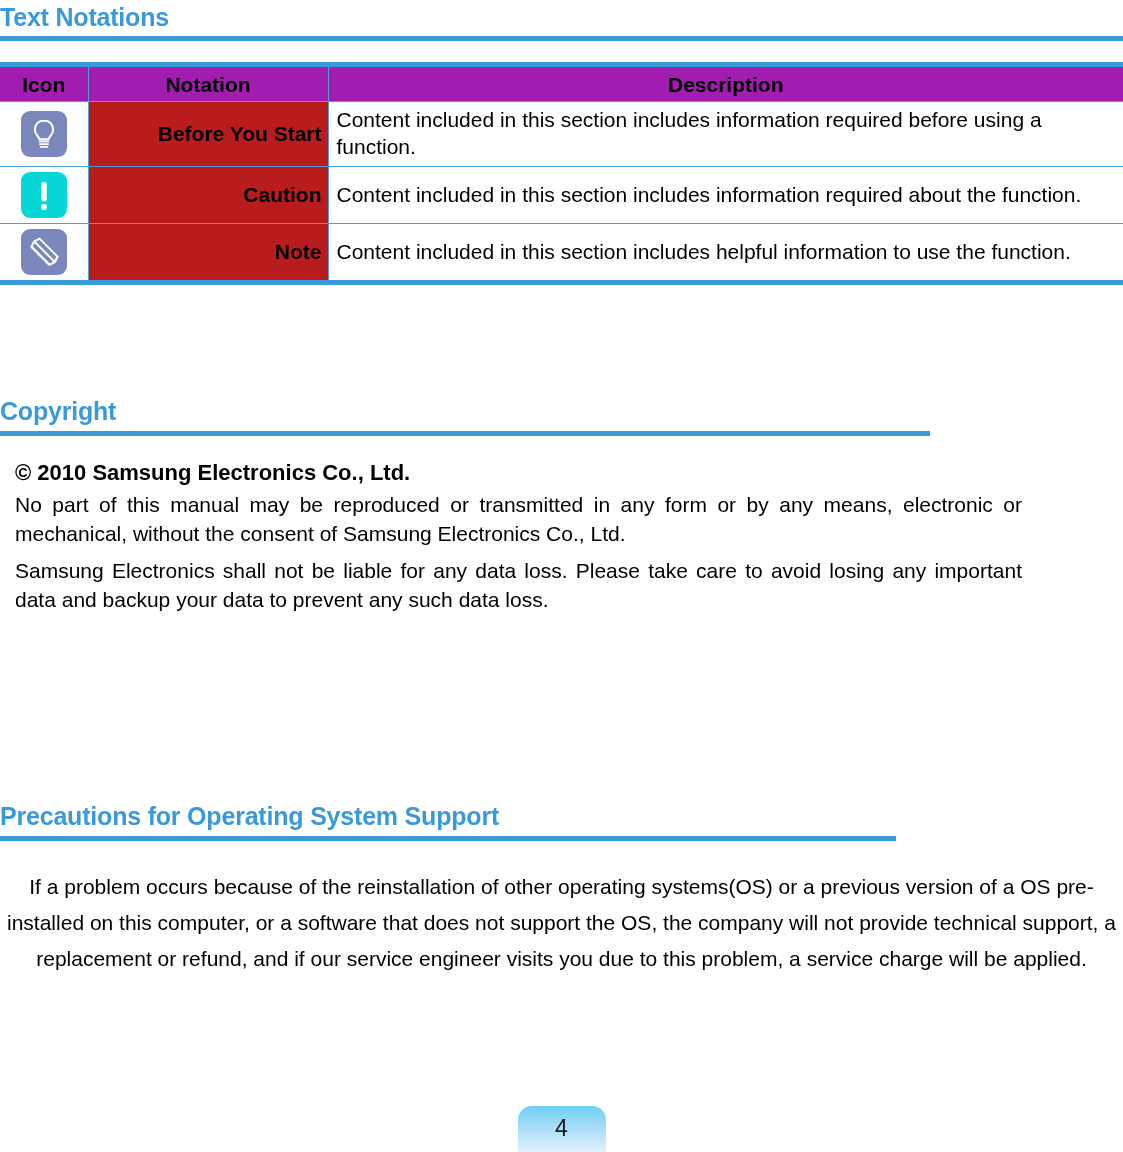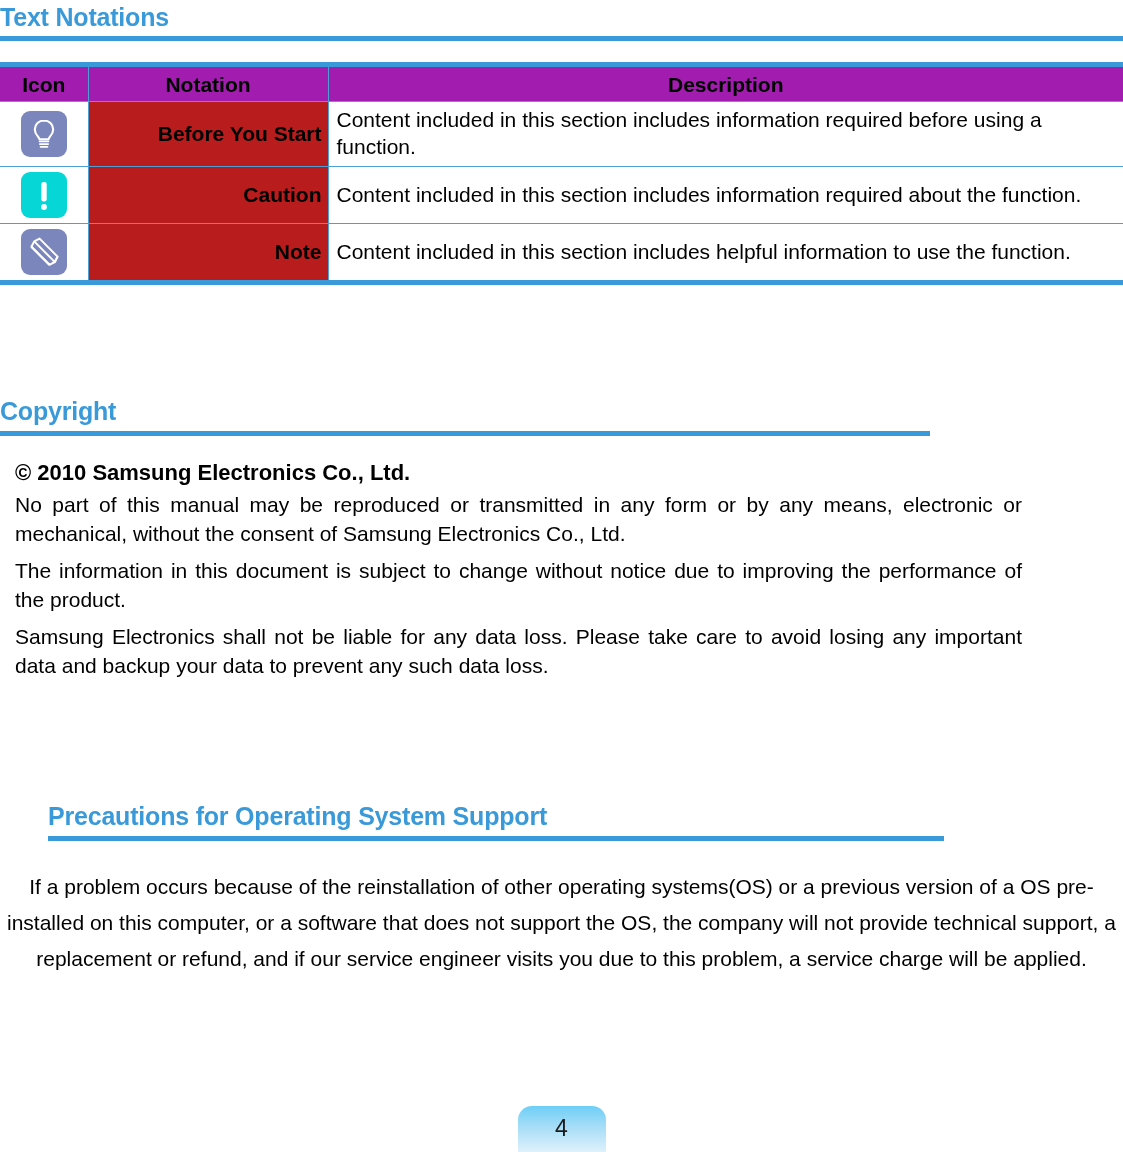--- a/index.html
+++ b/index.html
@@ -148,21 +148,20 @@
     text-justify: inter-word;
   }
   .body-para.last { margin-bottom: 0; }
 
   
   #precautions-heading-wrap {
     position: absolute;
     left: 0;
     top: 801px;
     width: 896px;
-    margin-left: 48px;
   }
   #precautions-heading-wrap .heading-rule { margin-top: 5px; }
 
   #precautions-body {
     position: absolute;
     left: 0;
     top: 869px;
     width: 1123px;
   }
   #precautions-body .body-para {
@@ -268,21 +267,20 @@
   </table>
 
   <div id="copyright-heading-wrap">
     <div class="section-heading">Copyright</div>
     <div class="heading-rule"></div>
   </div>
 
   <div id="copyright-body">
     <p class="copy-strong">© 2010 Samsung Electronics Co., Ltd.</p>
     <p class="body-para">No part of this manual may be reproduced or transmitted in any form or by any means, electronic or mechanical, without the consent of Samsung Electronics Co., Ltd.</p>
-    <p class="body-para">The information in this document is subject to change without notice due to improving the performance of the product.</p>
     <p class="body-para last">Samsung Electronics shall not be liable for any data loss. Please take care to avoid losing any important data and backup your data to prevent any such data loss.</p>
   </div>
 
   <div id="precautions-heading-wrap">
     <div class="section-heading">Precautions for Operating System Support</div>
     <div class="heading-rule"></div>
   </div>
 
   <div id="precautions-body">
     <p class="body-para last">If a problem occurs because of the reinstallation of other operating systems(OS) or a previous version of a OS pre-installed on this computer, or a software that does not support the OS, the company will not provide technical support, a replacement or refund, and if our service engineer visits you due to this problem, a service charge will be applied.</p>

